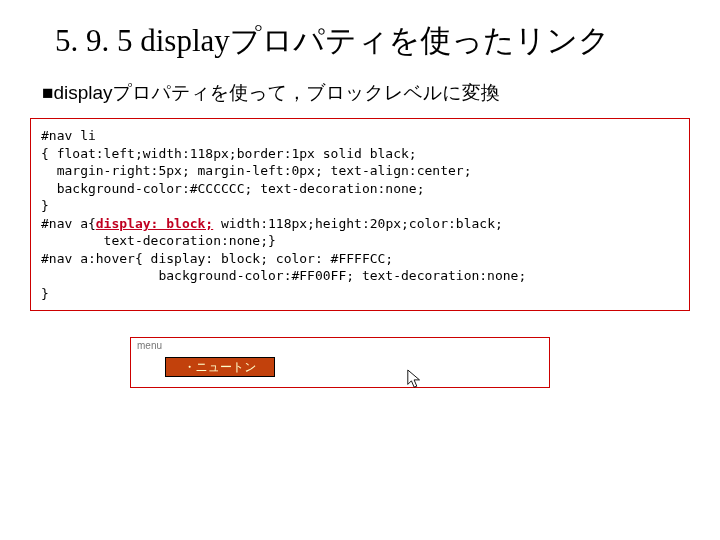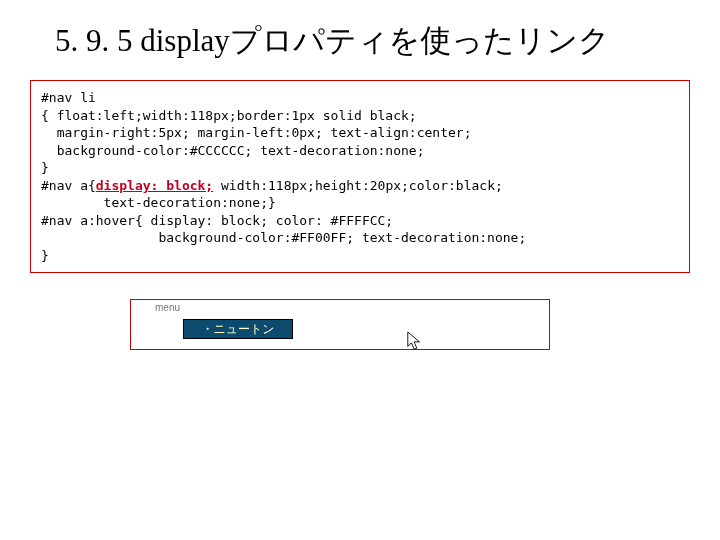--- a/index.html
+++ b/index.html
@@ -40,21 +40,21 @@
     font-weight: bold;
     text-decoration: underline;
   }
   .demo-wrap {
     margin-left: 100px;
     width: 420px;
   }
   .demo {
     border: 1px solid #c00;
     background: #fff;
-    padding: 2px 2px 10px 20px;
+    padding: 2px 2px 10px 2px;
     position: relative;
   }
   .demo-label {
     font-size: 10px;
     color: #777;
     margin: 0 0 6px 4px;
   }
   .navlist {
     margin-left: 32px;
     overflow: hidden;
@@ -65,37 +65,38 @@
     height: 18px;
     line-height: 18px;
     border: 1px solid #000;
     margin-right: 5px;
     background: #ccc;
     text-align: center;
     font-size: 12px;
     color: #000;
   }
   .navitem.hover {
-    background: #0c4a6e;
+    background: #c2410c;
     color: #ffc;
   }
   .cursor {
     position: absolute;
     left: 275px;
     top: 30px;
     width: 18px;
     height: 22px;
     pointer-events: none;
   }
 </style>
 </head>
 <body>
 
 <div class="slide">
   <div class="title">5. 9. 5 displayプロパティを使ったリンク</div>
+  <div class="subtitle">■displayプロパティを使って，ブロックレベルに変換</div>
 
   <div class="codebox"><span>#nav li</span>
 <span>{ float:left;width:118px;border:1px solid black;</span>
 <span>  margin-right:5px; margin-left:0px; text-align:center;</span>
 <span>  background-color:#CCCCCC; text-decoration:none;</span>
 <span>}</span>
 <span>#nav a{</span><span class="hl">display: block;</span><span> width:118px;height:20px;color:black;</span>
 <span>        text-decoration:none;}</span>
 <span>#nav a:hover{ display: block; color: #FFFFCC;</span>
 <span>               background-color:#FF00FF; text-decoration:none;</span>

